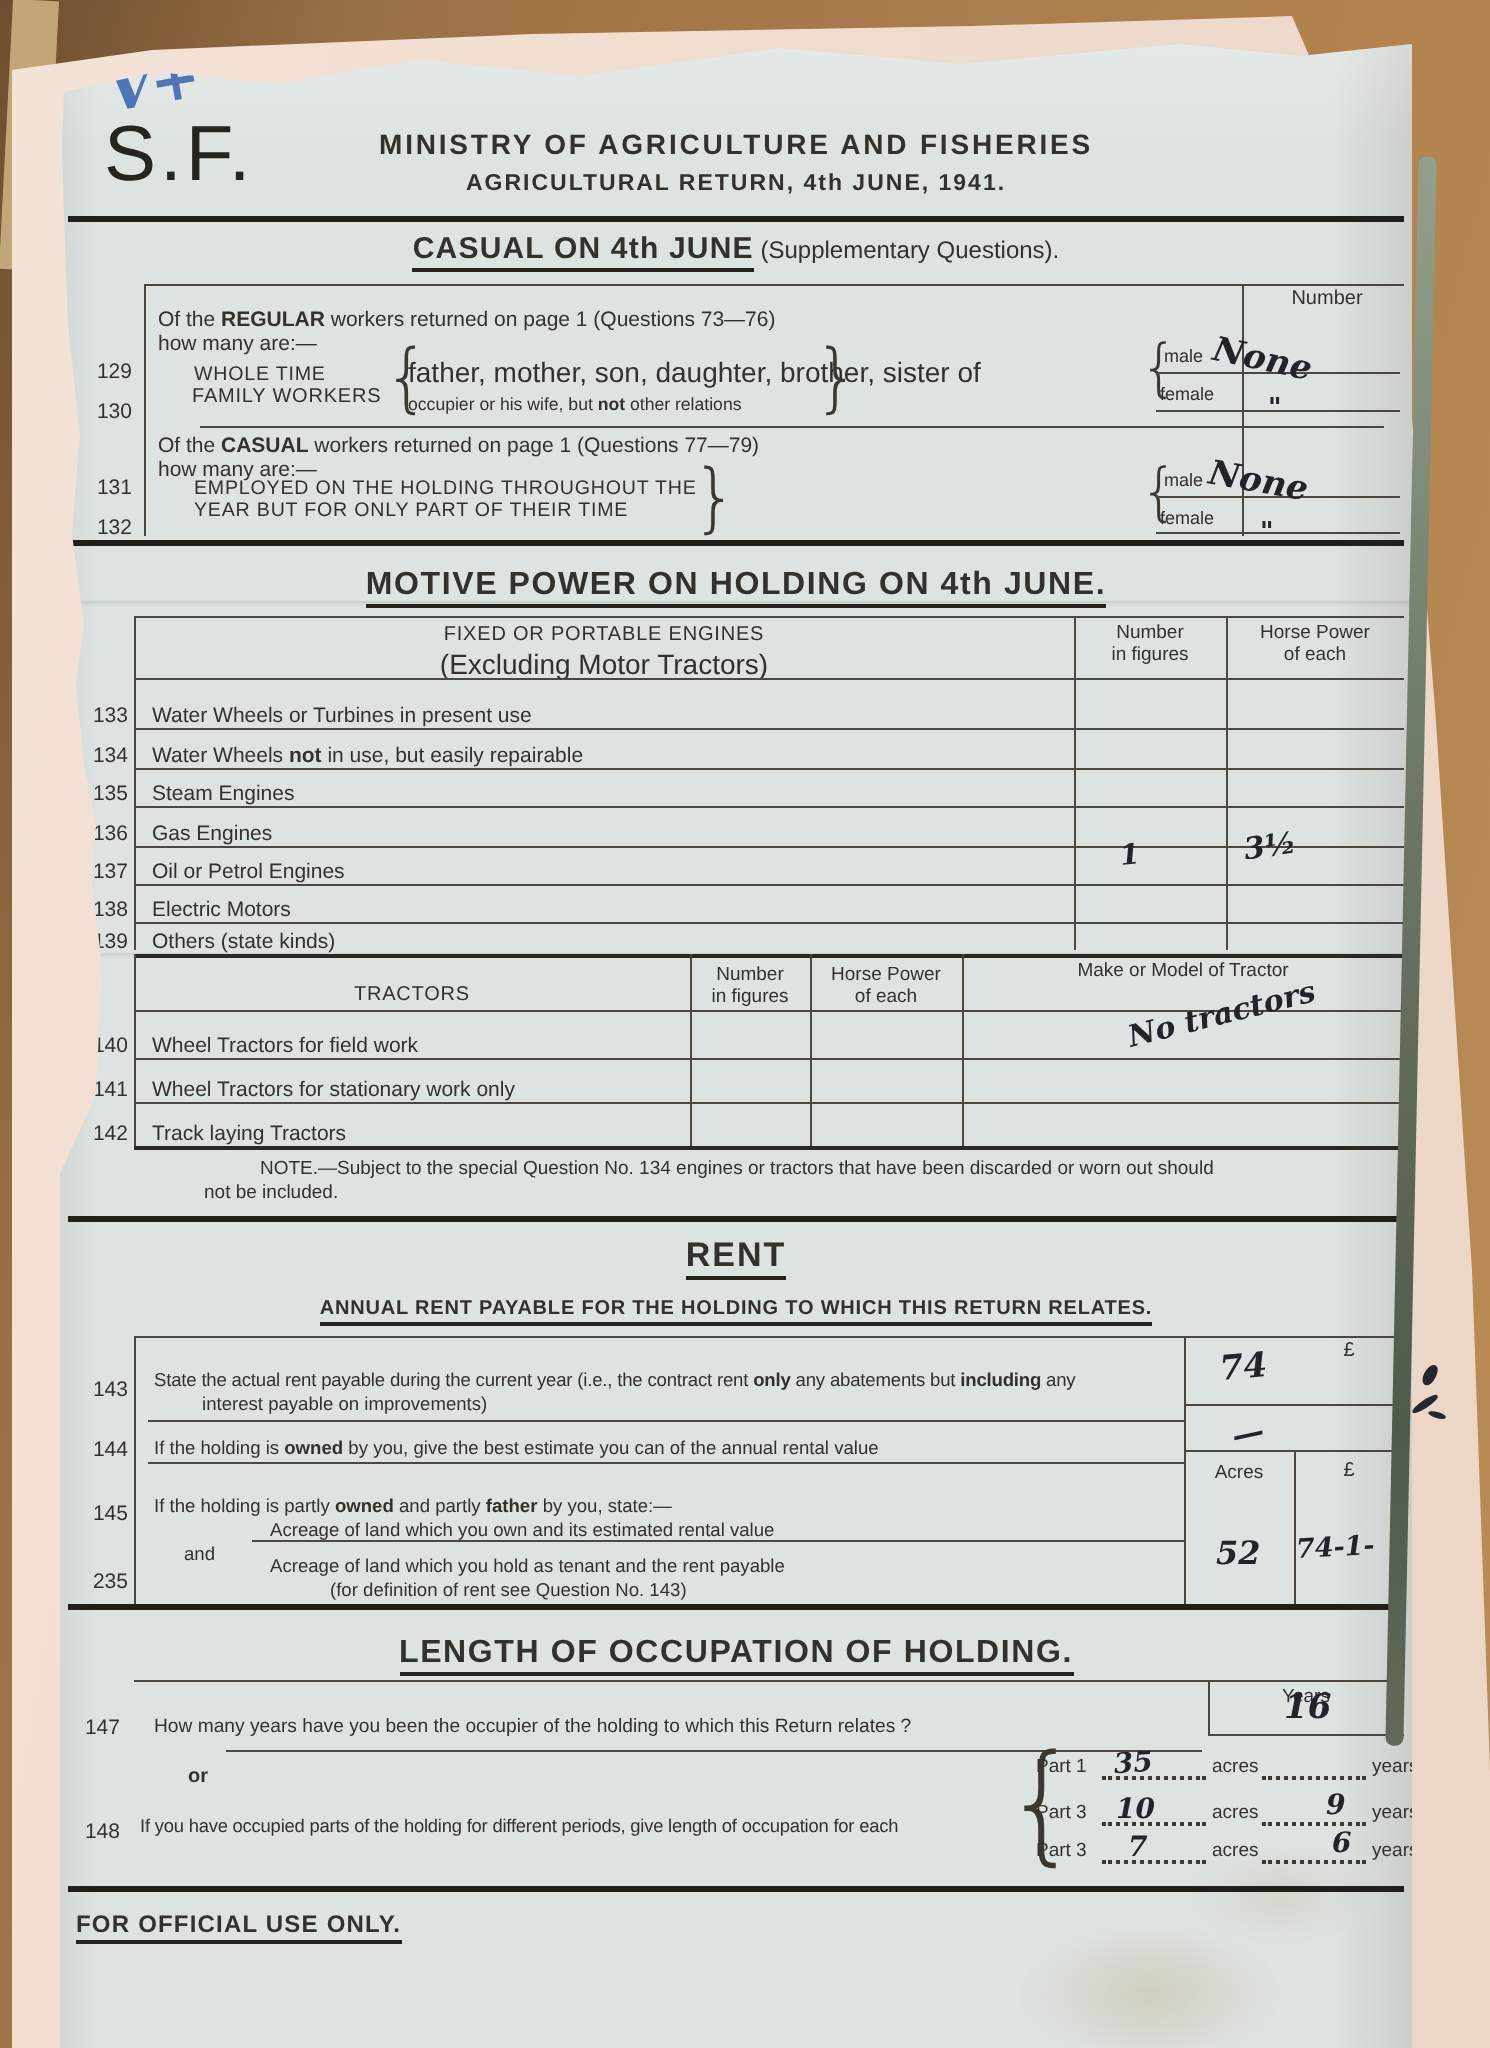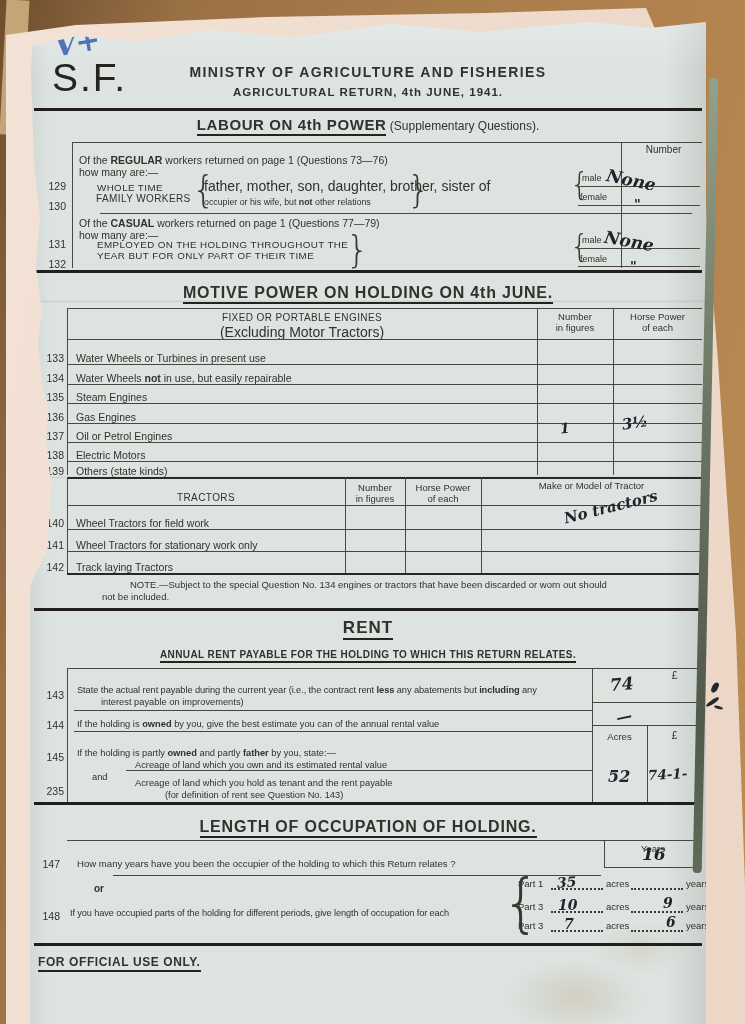--- a/index.html
+++ b/index.html
@@ -62,21 +62,21 @@
   <div>
     <div class="hw" style="left:24px;top:16px;font-size:30px;color:#4f74b8;letter-spacing:-2px;transform:rotate(-10deg)">V+</div>
     <div class="t" style="left:22px;top:44px;font-size:39px;letter-spacing:2px;color:#26241f">S.F.</div>
     <div class="t c b caps" style="top:52px;font-size:14px;letter-spacing:1.4px">MINISTRY OF AGRICULTURE AND FISHERIES</div>
     <div class="t c b" style="top:74px;font-size:11.5px;letter-spacing:1px">AGRICULTURAL RETURN, 4th JUNE, 1941.</div>
     <div class="hl thick" style="left:4px;top:96px;width:668px"></div>
   </div>
 
   <div>
     <div class="t c" style="top:104px">
-      <span class="b u2" style="font-size:15px;letter-spacing:.6px">LABOUR ON 4th POWER</span><span style="font-size:12px"> (Supplementary Questions).</span>
+      <span class="b u2" style="font-size:15px;letter-spacing:.6px">CASUAL ON 4th JUNE</span><span style="font-size:12px"> (Supplementary Questions).</span>
     </div>
     <div class="hl" style="left:42px;top:130px;width:630px"></div>
     <div class="vl" style="left:42px;top:130px;height:126px"></div>
     <div class="vl" style="left:591px;top:130px;height:126px"></div>
     <div class="t ctr" style="left:595px;top:132px;width:77px;font-size:10px">Number</div>
 
     <div class="t" style="left:49px;top:142px;font-size:10.5px"><span>Of the </span><span class="b">REGULAR</span><span> workers returned on page 1 (Questions 73—76)</span></div>
     <div class="t" style="left:49px;top:154px;font-size:10.5px">how many are:—</div>
 
     <div class="no" style="left:6px;top:168px">129</div>
@@ -196,21 +196,21 @@
     </div>
     <div class="t c" style="top:636px">
       <span class="b u2" style="font-size:10px;letter-spacing:.4px">ANNUAL RENT PAYABLE FOR THE HOLDING TO WHICH THIS RETURN RELATES.</span>
     </div>
     <div class="hl" style="left:37px;top:656px;width:635px"></div>
     <div class="vl" style="left:37px;top:656px;height:134px"></div>
     <div class="vl" style="left:562px;top:656px;height:134px"></div>
     <div class="t ctr" style="left:617px;top:658px;width:55px;font-size:10px">£</div>
 
     <div class="no" style="left:4px;top:677px">143</div>
-    <div class="t" style="left:47px;top:673px;font-size:9.3px;letter-spacing:-.1px"><span>State the actual rent payable during the current year (i.e., the contract rent </span><span class="b">less</span><span> any abatements but </span><span class="b">including</span><span> any</span></div>
+    <div class="t" style="left:47px;top:673px;font-size:9.3px;letter-spacing:-.1px"><span>State the actual rent payable during the current year (i.e., the contract rent </span><span class="b">only</span><span> any abatements but </span><span class="b">including</span><span> any</span></div>
     <div class="t" style="left:71px;top:685px;font-size:9.3px">interest payable on improvements)</div>
     <div class="hw" style="left:580px;top:664px;font-size:17px;transform:rotate(-5deg)">74</div>
     <div class="hl" style="left:562px;top:690px;width:110px"></div>
     <div class="hl" style="left:44px;top:698px;width:518px"></div>
 
     <div class="no" style="left:4px;top:707px">144</div>
     <div class="t" style="left:47px;top:707px;font-size:9.3px"><span>If the holding is </span><span class="b">owned</span><span> by you, give the best estimate you can of the annual rental value</span></div>
     <div class="hw" style="left:586px;top:697px;font-size:16px;transform:rotate(-12deg)">—</div>
     <div class="hl" style="left:44px;top:719px;width:518px"></div>
 

